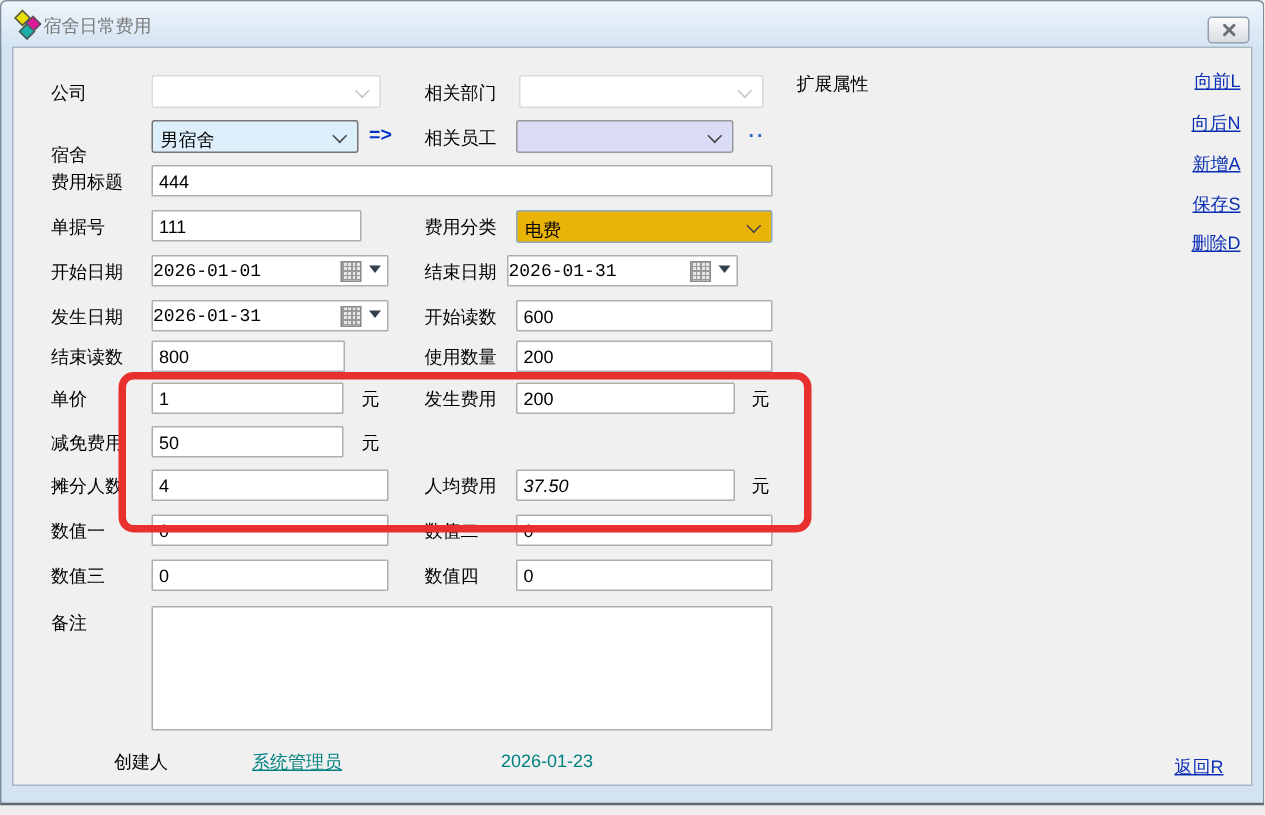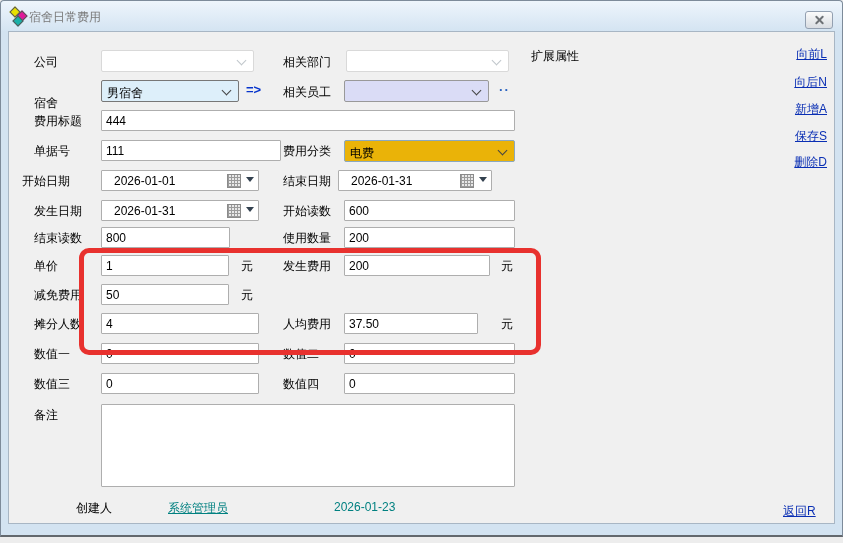--- a/index.html
+++ b/index.html
@@ -35,21 +35,21 @@
   .combo .chev{position:absolute;right:8px;top:6px;width:6px;height:6px;
     border-right:1px solid #444;border-bottom:1px solid #444;transform:rotate(45deg);}
   .combo.disabled{border-color:#d9d9d9;}
   .combo.disabled .chev{border-color:#c0c6cb;}
   .combo.blue{background:#ddeffa;border-color:#777;}
   .combo.lav{background:#dadcf6;border-color:#999;}
   .combo.cat{background:#eab308;border-color:#8aa8c0;}
   .datebox{position:absolute;height:21px;box-sizing:border-box;border:1px solid #aeaeae;
     background:#fff;border-radius:1px;}
   .date-input{position:absolute;left:0;top:0;width:70%;height:100%;border:none;background:transparent;
-    font-size:12px;font-family:Liberation Sans, sans-serif;padding:1px 12px;box-sizing:border-box;}
+    font-size:12px;font-family:Liberation Mono, monospace;padding:1px 0;box-sizing:border-box;}
   .cal{position:absolute;right:17px;top:3px;width:12px;height:12px;border:1px solid #8a8a8a;
     background-color:#e8e8e8;
     background-image:repeating-linear-gradient(0deg,#9a9a9a 0 1px,transparent 1px 3px),
       repeating-linear-gradient(90deg,#9a9a9a 0 1px,transparent 1px 3px);}
   .dd{position:absolute;right:4px;top:6px;width:0;height:0;
     border-left:4px solid transparent;border-right:4px solid transparent;border-top:5px solid #33414f;}
   .unit{position:absolute;font-size:12px;color:#000;}
   .link{position:absolute;font-size:12px;color:#0a2fb4;text-decoration:underline;cursor:pointer;white-space:nowrap;}
   .arrow{position:absolute;font-size:13px;font-weight:bold;color:#0533cc;cursor:pointer;}
   .dots{position:absolute;font-size:13px;font-weight:bold;color:#2a63c0;letter-spacing:2px;cursor:pointer;}
@@ -103,28 +103,28 @@
     <div class="combo lav" style="left:343px;top:79px;width:145px">
       <span class="combo-text"></span>
       <span class="chev"></span>
     </div>
     <span class="dots" style="left:498px;top:78px">..</span>
 
     <span class="lbl" style="left:33px;top:112px">费用标题</span>
     <input class="tb" style="left: 100px; top: 109px; width: 414px;" value="444">
 
     <span class="lbl" style="left:33px;top:142px">单据号</span>
-    <input class="tb" style="left: 100px; top: 139px; width: 180px;" value="111">
+    <input class="tb" style="left: 100px; top: 139px; width: 140px;" value="111">
     <span class="lbl" style="left:282px;top:142px">费用分类</span>
     <div class="combo cat" style="left:343px;top:139px;width:171px">
       <span class="combo-text">电费</span>
       <span class="chev"></span>
     </div>
 
-    <span class="lbl" style="left:21px;top:172px">开始日期</span>
+    <span class="lbl" style="left:33px;top:172px">开始日期</span>
     <div class="datebox" style="left:100px;top:169px;width:158px">
       <input class="date-input" value="2026-01-01" style="">
       <span class="cal"></span>
       <span class="dd"></span>
     </div>
     <span class="lbl" style="left:282px;top:172px">结束日期</span>
     <div class="datebox" style="left:337px;top:169px;width:154px">
       <input class="date-input" value="2026-01-31" style="">
       <span class="cal"></span>
       <span class="dd"></span>
@@ -151,21 +151,21 @@
     <input class="tb" style="left: 343px; top: 254px; width: 146px;" value="200">
     <span class="unit" style="left:500px;top:257px">元</span>
 
     <span class="lbl" style="left:33px;top:286px">减免费用</span>
     <input class="tb" style="left: 100px; top: 283px; width: 128px;" value="50">
     <span class="unit" style="left:240px;top:286px">元</span>
 
     <span class="lbl" style="left:33px;top:315px">摊分人数</span>
     <input class="tb" style="left: 100px; top: 312px; width: 158px;" value="4">
     <span class="lbl" style="left:282px;top:315px">人均费用</span>
-    <input class="tb" style="left: 343px; top: 312px; width: 134px;" value="37.50">
+    <input class="tb" style="left: 343px; top: 312px; width: 146px; font-style: italic;" value="37.50">
     <span class="unit" style="left:500px;top:315px">元</span>
 
     <span class="lbl" style="left:33px;top:345px">数值一</span>
     <input class="tb" style="left: 100px; top: 342px; width: 158px;" value="0">
     <span class="lbl" style="left:282px;top:345px">数值二</span>
     <input class="tb" style="left: 343px; top: 342px; width: 171px;" value="0">
 
     <span class="lbl" style="left:33px;top:375px">数值三</span>
     <input class="tb" style="left: 100px; top: 372px; width: 158px;" value="0">
     <span class="lbl" style="left:282px;top:375px">数值四</span>

